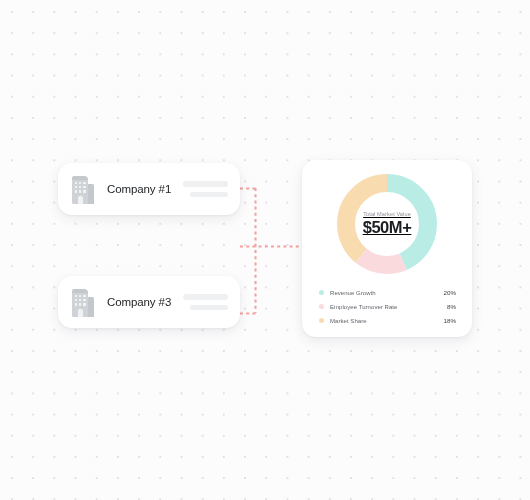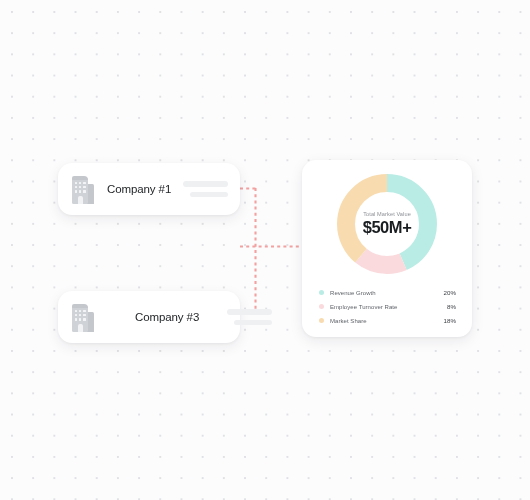--- a/index.html
+++ b/index.html
@@ -50,21 +50,21 @@
     background: #ffffff;
     border-radius: 14px;
     box-shadow: 0 4px 13px rgba(22, 26, 40, 0.075),
                 0 1px 3px rgba(22, 26, 40, 0.05);
     display: flex;
     align-items: center;
     padding: 0 12px 0 11px;
   }
   .company-card.c1 { top: 163px; text-align: center; }
   .company-card.c2 { top: 227px; }
-  .company-card.c3 { top: 291px; gap: 28px; }
+  .company-card.c3 { top: 276px; }
 
   .building-icon {
     width: 27px;
     height: 29px;
     flex: 0 0 27px;
     position: relative;
     margin-right: 11px;
   }
   .building-icon .main-block {
     position: absolute;
@@ -155,20 +155,21 @@
   #donut-svg { display: block; }
 
   #donut-center {
     position: absolute;
     inset: 0;
     display: flex;
     flex-direction: column;
     align-items: center;
     justify-content: center;
     gap: 1px;
+    text-decoration: underline;
   }
   #donut-caption {
     font-size: 5.6px;
     color: #8d9196;
     letter-spacing: 0.1px;
     white-space: nowrap;
   }
   #donut-value {
     font-size: 16.5px;
     font-weight: bold;

